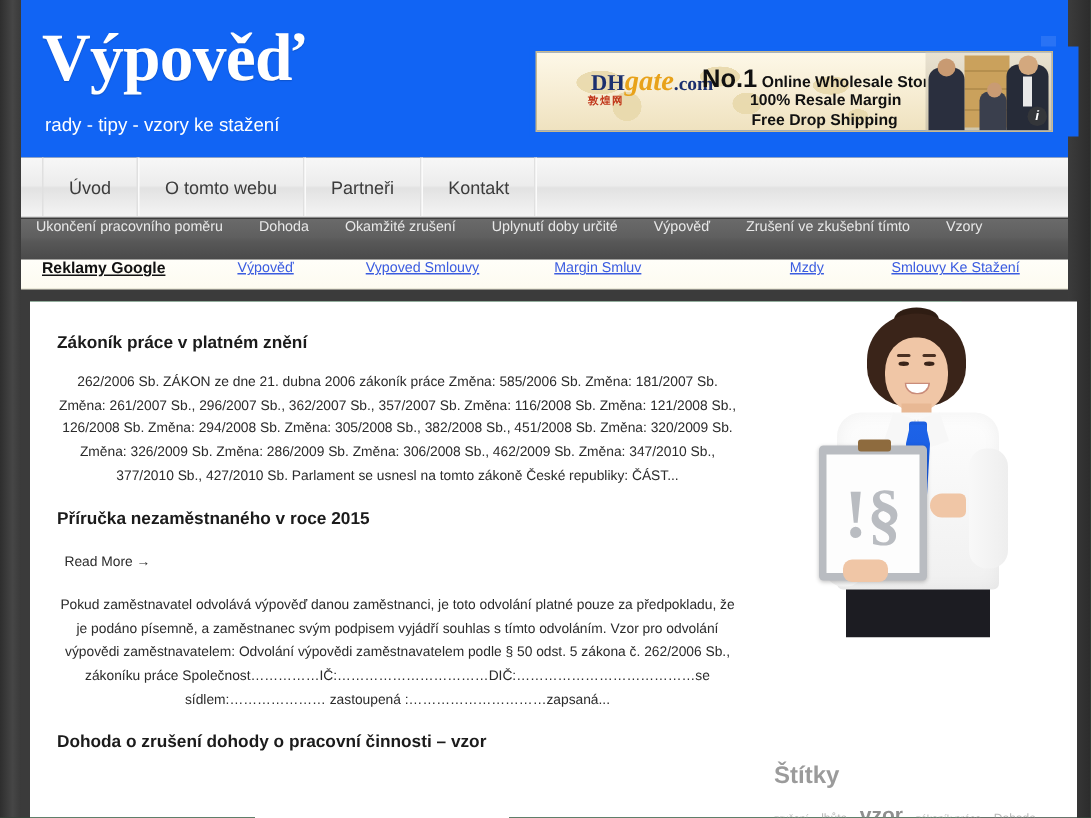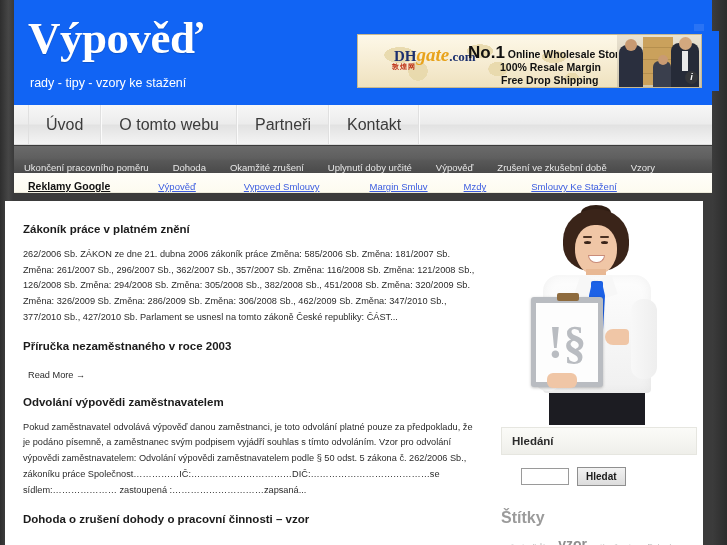--- a/index.html
+++ b/index.html
@@ -110,74 +110,74 @@
 
   
   .topnav {
     position: absolute; left: 14px; top: 105px; width: 698px; height: 40px;
     background: linear-gradient(180deg,#f7f7f7 0%, #ececec 48%, #e2e2e2 52%, #f4f4f4 100%);
     border-bottom: 1px solid #dcdcdc;
     display: flex; align-items: stretch;
   }
   .topnav-item {
     display: flex; align-items: center; padding: 0 17px;
-    font-size: 16px; color: #3b3b3b;
+    font-size: 12px; color: #3b3b3b;
     border-right: 1px solid #e0e0e0;
     border-left: 1px solid #fbfbfb;
     cursor: pointer; white-space: nowrap;
   }
   .topnav-item:first-child { border-left: 1px solid #e0e0e0; margin-left: 14px; }
   .topnav-spacer { flex: 1; border-left: 1px solid #fbfbfb; }
 
   
   .subnav {
     position: absolute; left: 14px; top: 146px; width: 698px; height: 27px;
     background: linear-gradient(180deg,#6a6a6a 0%, #5f5f5f 45%, #585858 55%, #4a4a4a 100%);
-    display: flex; align-items: flex-end;
+    display: flex; align-items: flex-start;
   }
   .subnav-item {
     font-size: 9.5px; color: #e8e8e8; padding: 0 12px;
     cursor: pointer; white-space: nowrap;
   }
   .subnav-item:first-child { padding-left: 10px; }
 
   
   .adsrow {
     position: absolute; left: 14px; top: 173px; width: 698px; height: 20px;
     background: linear-gradient(180deg,#fffef9 0%, #fdfbf0 100%);
     border-bottom: 1px solid #eceada;
-    display: flex; align-items: flex-end;
+    display: flex; align-items: flex-start;
   }
   .ads-label {
     font-size: 10.5px; font-weight: 700; color: #111;
     text-decoration: underline; margin-left: 14px; white-space: nowrap;
   }
   .ads-link {
     font-size: 9.5px; color: #3b5ce0; text-decoration: underline;
     cursor: pointer; white-space: nowrap;
   }
 
   
   .content {
-    position: absolute; left: 5px; top: 201px; width: 621px; height: 344px;
+    position: absolute; left: 20px; top: 201px; width: 621px; height: 344px;
     background: #15803d;
   }
   .main-col {
     position: absolute; left: 0; top: 0; width: 488px; height: 344px;
     background: #ffffff; padding: 22px 16px 0 18px;
     overflow: hidden;
   }
   .article { margin-bottom: 14px; }
   .article-title {
     font-size: 11.5px; font-weight: 700; color: #1b1b1b;
     margin: 0 0 10px 0; line-height: 1.2;
   }
   .article-body {
     font-size: 9.2px; color: #2b2b2b; line-height: 1.72;
-    margin: 0; text-align: left;
+    margin: 0; text-align: center;
   }
   .read-more {
     display: inline-block; margin-top: 5px; margin-left: 5px;
     font-size: 9.2px; color: #2b2b2b; cursor: pointer;
   }
 
   
   .sidebar {
     position: absolute; left: 488px; top: 0; width: 210px; height: 344px;
     background: #ffffff; overflow: hidden;
@@ -352,49 +352,48 @@
     <div class="topnav-item">Kontakt</div>
     <div class="topnav-spacer"></div>
   </div>
 
   <div class="subnav">
     <div class="subnav-item">Ukončení pracovního poměru</div>
     <div class="subnav-item">Dohoda</div>
     <div class="subnav-item">Okamžité zrušení</div>
     <div class="subnav-item">Uplynutí doby určité</div>
     <div class="subnav-item">Výpověď</div>
-    <div class="subnav-item">Zrušení ve zkušební době</div>
+    <div class="subnav-item">Zrušení ve zkušební tímto</div>
     <div class="subnav-item">Vzory</div>
   </div>
 
   <div class="adsrow">
     <div class="ads-label">Reklamy Google</div>
     <div class="ads-link" style="margin-left:48px">Výpověď</div>
     <div class="ads-link" style="margin-left:48px">Vypoved Smlouvy</div>
     <div class="ads-link" style="margin-left:50px">Margin Smluv</div>
-    <div class="ads-link" style="margin-left:36px">Mzdy</div>
+    <div class="ads-link" style="margin-left:99px">Mzdy</div>
     <div class="ads-link" style="margin-left:45px">Smlouvy Ke Stažení</div>
   </div>
 
   <div class="content">
 
     <div class="main-col">
 
       <div class="article">
         <h2 class="article-title">Zákoník práce v platném znění</h2>
         <p class="article-body">262/2006 Sb. ZÁKON ze dne 21. dubna 2006 zákoník práce Změna: 585/2006 Sb. Změna: 181/2007 Sb. Změna: 261/2007 Sb., 296/2007 Sb., 362/2007 Sb., 357/2007 Sb. Změna: 116/2008 Sb. Změna: 121/2008 Sb., 126/2008 Sb. Změna: 294/2008 Sb. Změna: 305/2008 Sb., 382/2008 Sb., 451/2008 Sb. Změna: 320/2009 Sb. Změna: 326/2009 Sb. Změna: 286/2009 Sb. Změna: 306/2008 Sb., 462/2009 Sb. Změna: 347/2010 Sb., 377/2010 Sb., 427/2010 Sb. Parlament se usnesl na tomto zákoně České republiky: ČÁST...</p>
       </div>
 
       <div class="article">
-        <h2 class="article-title">Příručka nezaměstnaného v roce 2003</h2>
+        <h2 class="article-title">Příručka nezaměstnaného v roce 2015</h2>
         <span class="read-more">Read More →</span>
       </div>
 
       <div class="article">
-        <h2 class="article-title">Odvolání výpovědi zaměstnavatelem</h2>
         <p class="article-body">Pokud zaměstnavatel odvolává výpověď danou zaměstnanci, je toto odvolání platné pouze za předpokladu, že je podáno písemně, a zaměstnanec svým podpisem vyjádří souhlas s tímto odvoláním. Vzor pro odvolání výpovědi zaměstnavatelem: Odvolání výpovědi zaměstnavatelem podle § 50 odst. 5 zákona č. 262/2006 Sb., zákoníku práce Společnost……………IČ:……………………………DIČ:…………………………………se sídlem:………………… zastoupená :…………………………zapsaná...</p>
       </div>
 
       <div class="article">
         <h2 class="article-title">Dohoda o zrušení dohody o pracovní činnosti – vzor</h2>
 
       </div>
 
     </div>
 
@@ -421,27 +420,20 @@
         <div class="clipboard">
           <div class="clipboard-clip"></div>
           <div class="clipboard-page">
             <div class="clipboard-sym">!§</div>
           </div>
         </div>
         <div class="woman-hand-r"></div>
         <div class="woman-hand-l"></div>
       </div>
 
-      <div class="widget" style="top:226px">
-        <div class="widget-head">Hledání</div>
-        <div class="search-row">
-          <input class="search-input" type="text" style="">
-          <button class="search-btn">Hledat</button>
-        </div>
-      </div>
 
       <div class="tags-head">Štítky</div>
 
       <div class="tagcloud">
         <span class="tag sm">zrušení</span>
         <span class="tag md">lhůta</span>
         <span class="tag lg">vzor</span>
         <span class="tag sm">zákoník práce</span>
         <span class="tag md">Dohoda</span>
       </div>

